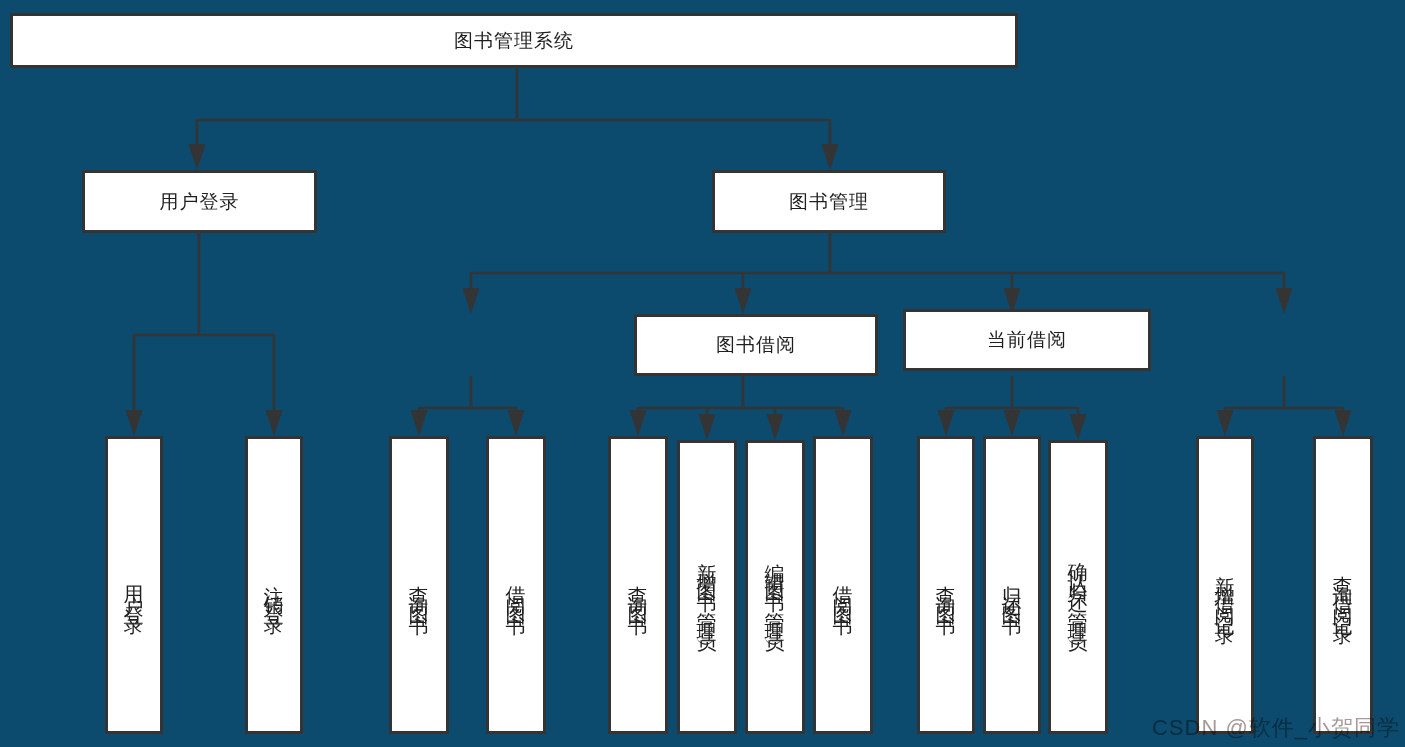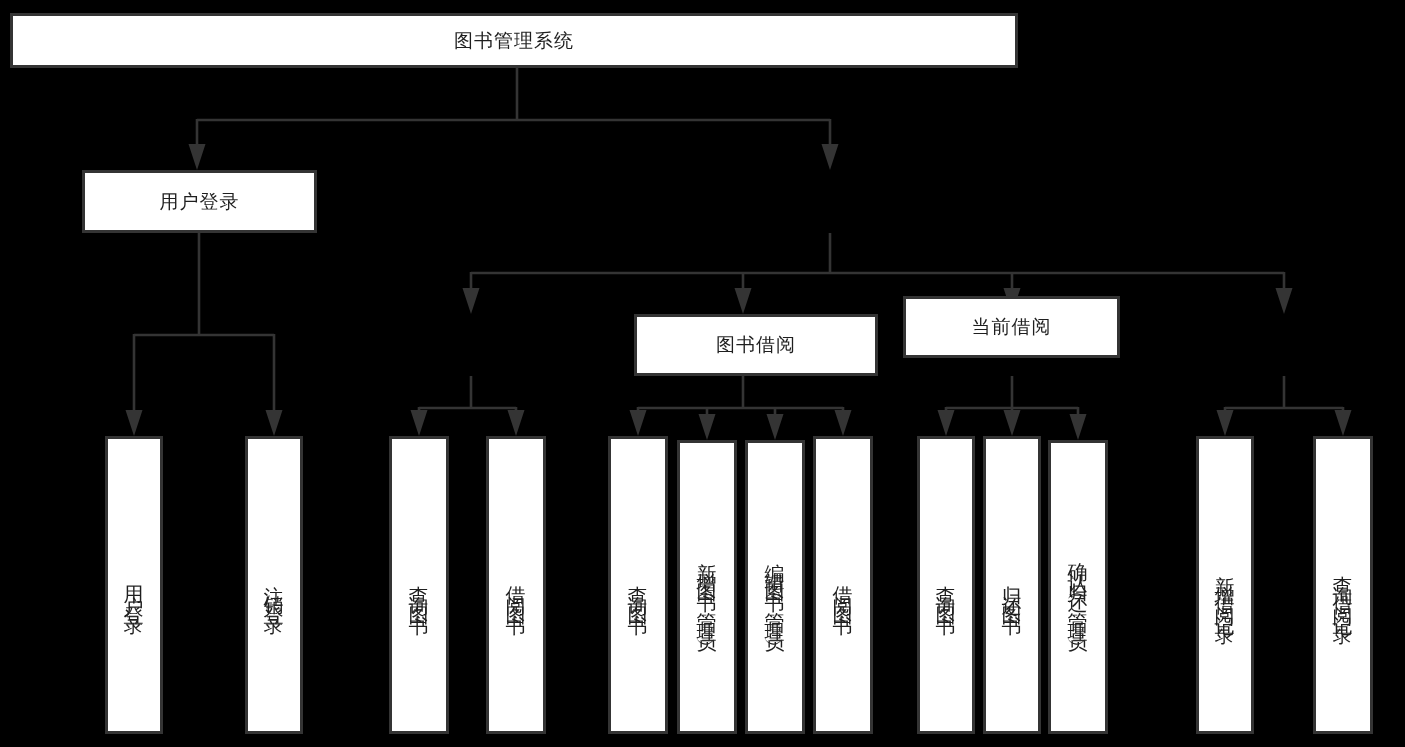--- a/index.html
+++ b/index.html
@@ -1,20 +1,20 @@
 <!DOCTYPE html>
 <html><head>
 <meta charset="utf-8">
 <style>
   html, body { margin: 0; padding: 0; background: #ffffff; }
   .canvas {
     position: relative;
     width: 1405px;
     height: 747px;
-    background: #000000;
+    background: #0c4a6e;
     font-family: "Liberation Sans", "DejaVu Sans", sans-serif;
     overflow: hidden;
   }
   .connectors {
     position: absolute;
     left: 0; top: 0;
     width: 1405px; height: 747px;
   }
   .node {
     position: absolute;
@@ -106,23 +106,24 @@
       M937.5 410 L954.5 410 L946 436 Z
       M1003.5 410 L1020.5 410 L1012 436 Z
       M1069.5 414 L1086.5 414 L1078 440 Z
       M1216.5 410 L1233.5 410 L1225 436 Z
       M1334.5 410 L1351.5 410 L1343 436 Z"></path>
   </svg>
 
   <div class="node" style="left:10px; top:13px; width:1008px; height:55px;">图书管理系统</div>
 
   <div class="node" style="left:82px; top:170px; width:235px; height:63px;">用户登录</div>
+  <div class="node" style="left:712px; top:170px; width:234px; height:63px;">图书管理</div>
 
   <div class="node" style="left:634px; top:314px; width:244px; height:62px;">图书借阅</div>
-  <div class="node" style="left:903px; top:296px; width:217px; height:62px;">当前借阅</div>
+  <div class="node" style="left:903px; top:309px; width:248px; height:62px;">当前借阅</div>
 
   <div class="node leaf" style="left:105px; top:436px; width:58px; height:298px;">
     <span class="vtext">用户登录</span>
   </div>
   <div class="node leaf" style="left:245px; top:436px; width:58px; height:298px;">
     <span class="vtext">注销登录</span>
   </div>
 
   <div class="node leaf" style="left:389px; top:436px; width:60px; height:298px;">
     <span class="vtext">查询图书</span>
@@ -154,14 +155,15 @@
     <span class="vtext">确认归还（管理员）</span>
   </div>
 
   <div class="node leaf" style="left:1196px; top:436px; width:58px; height:298px;">
     <span class="vtext">新增借阅记录</span>
   </div>
   <div class="node leaf" style="left:1313px; top:436px; width:60px; height:298px;">
     <span class="vtext">查询借阅记录</span>
   </div>
 
+  <div class="watermark">CSDN @软件_小贺同学</div>
 
 </div>
 
 </body></html>

